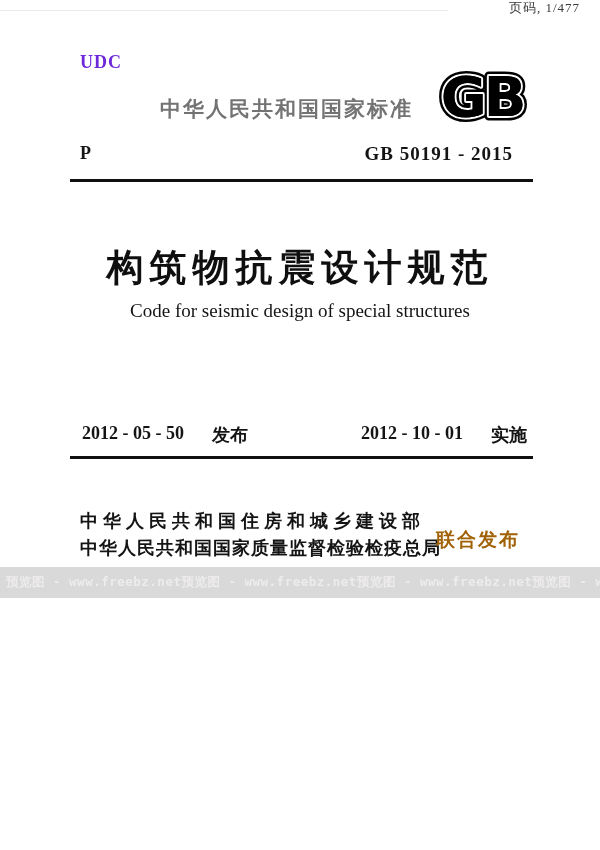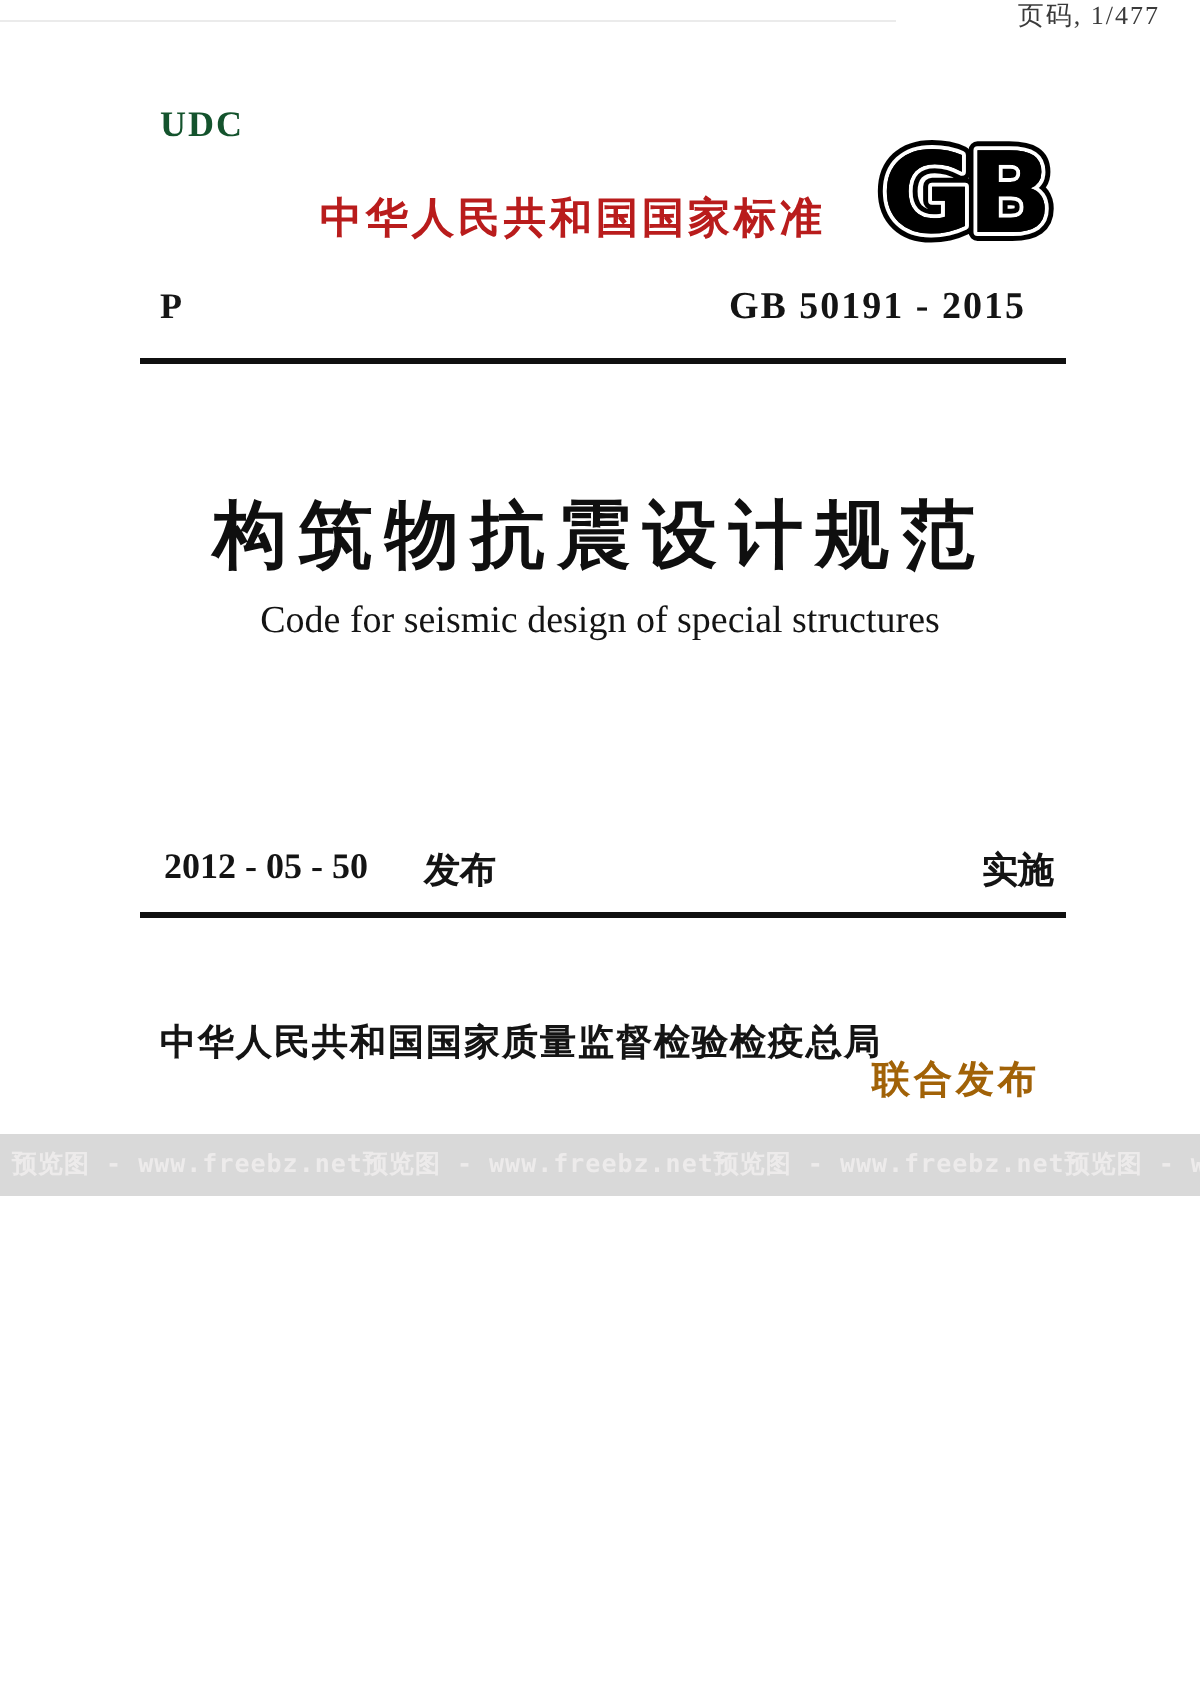--- a/index.html
+++ b/index.html
@@ -34,32 +34,32 @@
     background: rgba(0,0,0,0.08);
   }
 
   .udc {
     position: absolute;
     top: 52px;
     left: 80px;
     font-size: 18px;
     font-weight: bold;
     letter-spacing: 1px;
-    color: #14532d;
+    color: #6d28d9;
   }
 
   .standard-type {
     position: absolute;
     top: 95px;
     left: 160px;
     font-size: 21px;
     font-weight: bold;
     letter-spacing: 2px;
     font-family: "Liberation Sans", "DejaVu Sans", sans-serif;
-    color: #b91c1c;
+    color: #737373;
     white-space: nowrap;
   }
 
   .gb-logo {
     position: absolute;
     top: 66px;
     left: 428px;
     width: 108px;
     height: 64px;
   }
@@ -217,27 +217,29 @@
   <div class="title-cn">构筑物抗震设计规范</div>
 
   <div class="title-en">Code for seismic design of special structures</div>
 
   <div class="dates-row">
     <span class="date-group">
       <span>2012 - 05 - 50</span>
       <span class="date-label">发布</span>
     </span>
     <span class="date-group">
+      <span>2012 - 10 - 01</span>
       <span class="date-label">实施</span>
     </span>
   </div>
 
   <div class="rule rule-mid"></div>
 
   <div class="publishers">
+    <div class="publisher-line-1">中华人民共和国住房和城乡建设部</div>
     <div class="publisher-line-2">中华人民共和国国家质量监督检验检疫总局</div>
   </div>
 
   <div class="joint-publish">联合发布</div>
 
   <div class="watermark-bar" style="background: rgb(217, 217, 217); color: rgb(237, 235, 235);">
     <span>预览图 - www.freebz.net</span>
     <span>预览图 - www.freebz.net</span>
     <span>预览图 - www.freebz.net</span>
     <span>预览图 - www.freebz.net</span>

